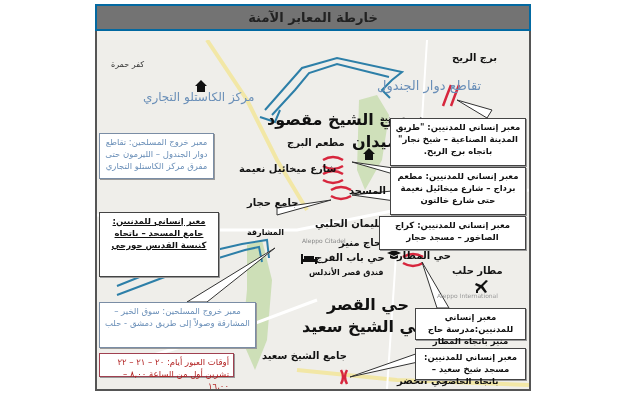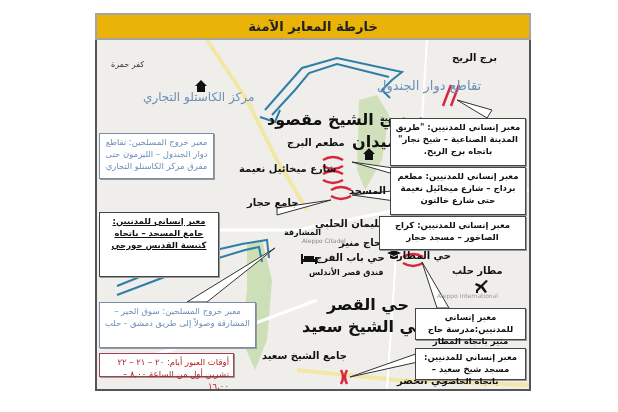--- a/index.html
+++ b/index.html
@@ -1,18 +1,18 @@
 <!DOCTYPE html>
 <html lang="ar"><head>
 <meta charset="utf-8">
 <style>
   html,body{margin:0;padding:0;background:#ffffff;}
   body{width:618px;height:412px;position:relative;overflow:hidden;font-family:"DejaVu Sans",sans-serif;}
   .frame{position:absolute;left:95px;top:13px;width:436px;height:378px;border:2px solid #555;background:#f1f0ec;box-sizing:border-box;}
-  .titlebar{position:absolute;left:95px;top:13px;width:436px;height:27px;border:2px solid #a3a3a3;background:#eab308;box-sizing:border-box;display:flex;align-items:center;justify-content:center;font-weight:bold;font-size:13px;color:#222;direction:rtl;}
+  .titlebar{position:absolute;left:95px;top:4px;width:436px;height:27px;border:2px solid #0369a1;background:#737373;box-sizing:border-box;display:flex;align-items:center;justify-content:center;font-weight:bold;font-size:13px;color:#222;direction:rtl;}
   .map{position:absolute;left:97px;top:40px;width:432px;height:349px;background:#efeeea;overflow:hidden;}
   .map svg{position:absolute;left:0;top:0;}
   .lbl{position:absolute;white-space:nowrap;direction:rtl;color:#111;font-weight:bold;}
   .lbl.big{font-size:16px;}
   .lbl.med{font-size:10px;}
   .lbl.sm{font-size:8px;font-weight:normal;color:#333;}
   .lbl.blue{color:#6a8fb8;font-weight:normal;}
   .box{position:absolute;background:#fff;border:1.5px solid #444;direction:rtl;text-align:center;font-size:8.5px;line-height:12px;font-weight:bold;color:#111;padding:2px 4px;box-sizing:border-box;box-shadow:1px 1px 0 #999;}
   .box.blue{color:#6a8fb8;border-color:#7a8da5;font-weight:normal;}
   .box.red{color:#b22222;border-color:#a04050;font-weight:normal;}
@@ -73,21 +73,21 @@
   <div class="lbl blue" style="left:280px;top:38px;font-size:13px;">تقاطع دوار الجندول</div>
   <div class="lbl med" style="left:355px;top:12px;">برج الريح</div>
   <div class="lbl sm" style="left:283px;top:74px;font-weight:bold;color:#111;">مدرسة دينية</div>
   <div class="lbl big" style="left:170px;top:70px;">حي الشيخ مقصود</div>
   <div class="lbl big" style="left:255px;top:92px;">حي الميدان</div>
   <div class="lbl med" style="left:190px;top:97px;">مطعم البرج</div>
   <div class="lbl med" style="left:142px;top:123px;">شارع ميخائيل نعيمة</div>
   <div class="lbl med" style="left:252px;top:145px;">جامع المسجد</div>
   <div class="lbl med" style="left:150px;top:157px;">جامع حجار</div>
   <div class="lbl med" style="left:218px;top:178px;">حي سليمان الحلبي</div>
-  <div class="lbl sm" style="left:150px;top:188px;font-weight:bold;color:#111;margin-left:37px;">المشارقة</div>
+  <div class="lbl sm" style="left:150px;top:188px;font-weight:bold;color:#111;">المشارقة</div>
   <div class="lbl sm" style="left:205px;top:197px;font-size:6px;color:#888;direction:ltr;">Aleppo Citadel</div>
   <div class="lbl med" style="left:242px;top:197px;">مدرسة الحاج منير</div>
   <div class="lbl med" style="left:218px;top:212px;">حي باب الفرج</div>
   <div class="lbl sm" style="left:212px;top:228px;font-weight:bold;color:#111;">فندق قصر الأندلس</div>
   <div class="lbl med" style="left:300px;top:210px;">حي المطار</div>
   <div class="lbl big" style="left:230px;top:255px;">حي القصر</div>
   <div class="lbl big" style="left:205px;top:277px;">حي الشيخ سعيد</div>
   <div class="lbl med" style="left:165px;top:310px;">جامع الشيخ سعيد</div>
   <div class="lbl med" style="left:300px;top:335px;">حي الخضر</div>
   <div class="lbl med" style="left:355px;top:225px;">مطار حلب</div>

